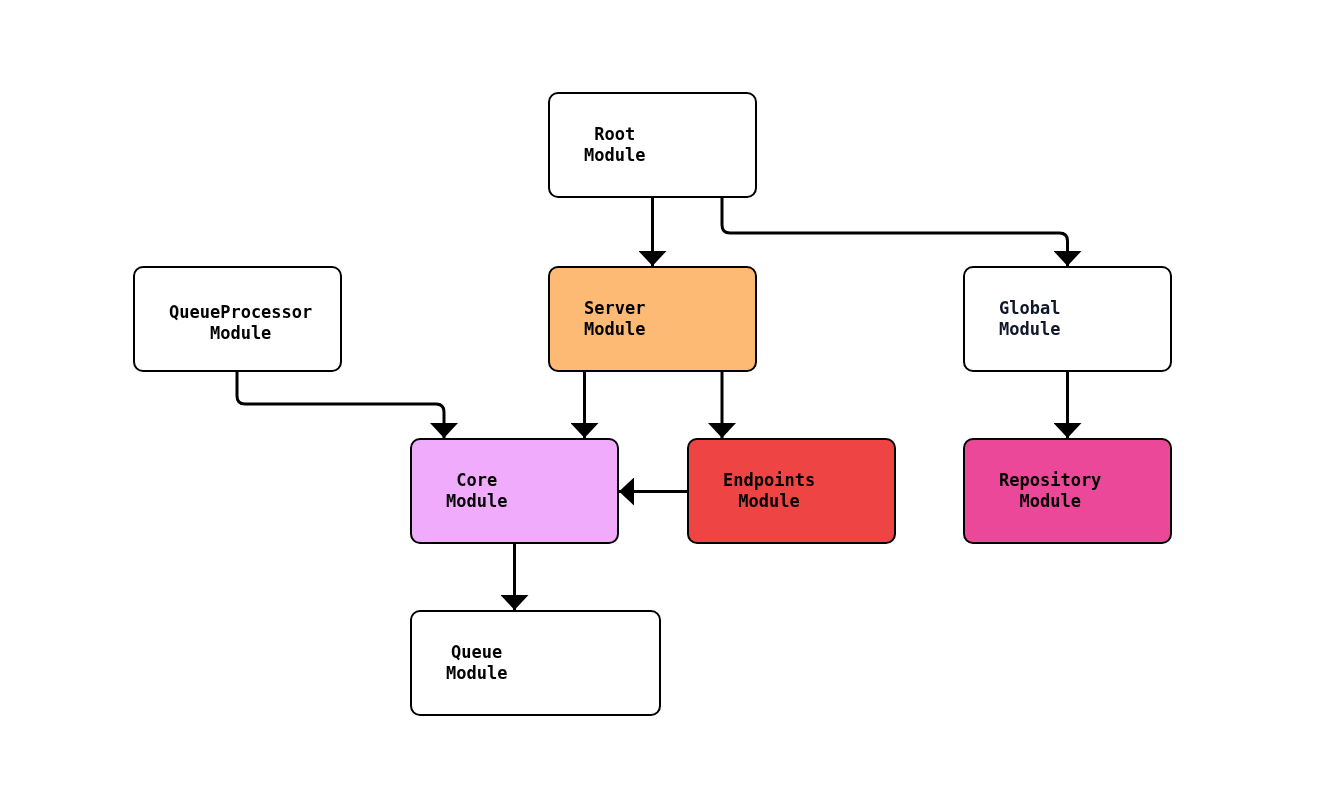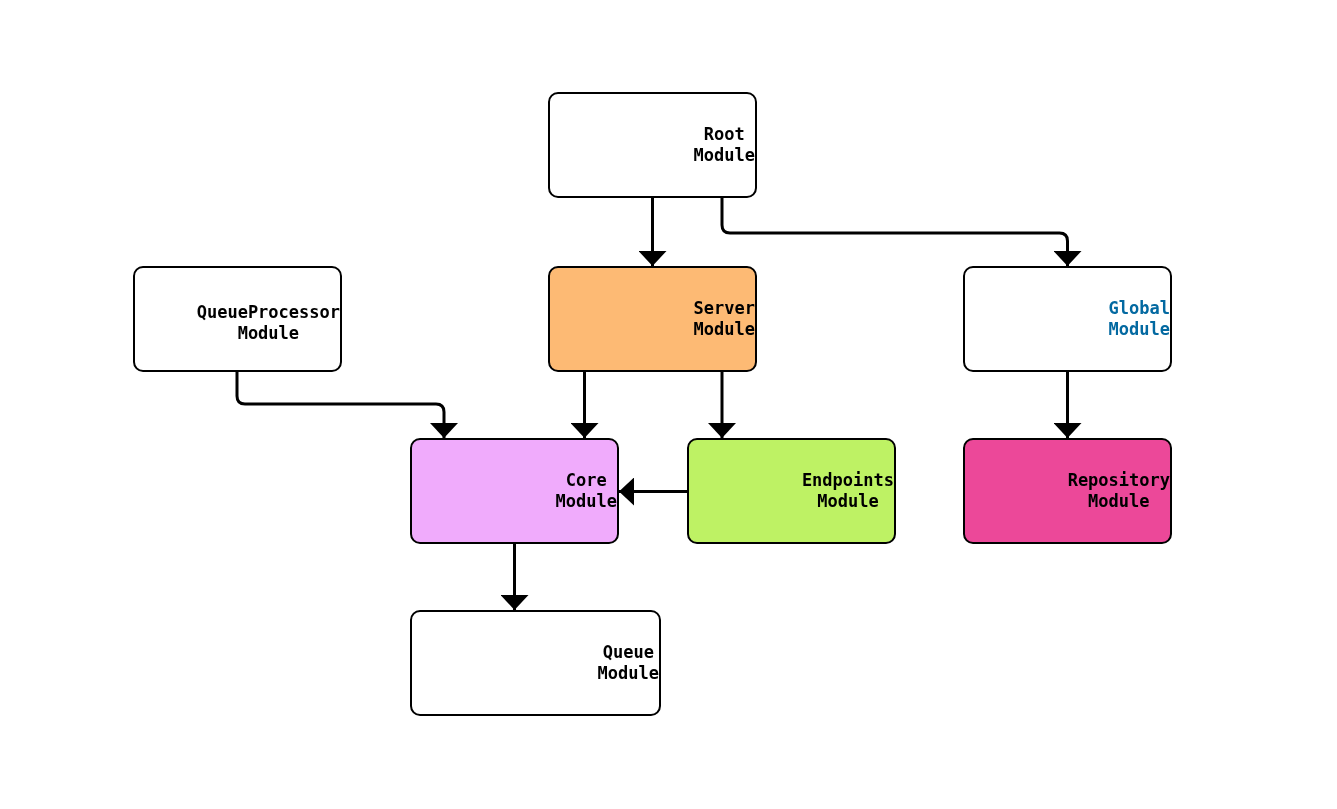--- a/index.html
+++ b/index.html
@@ -28,21 +28,22 @@
     stroke-width: 3;
   }
   .node {
     position: absolute;
     box-sizing: border-box;
     background: #ffffff;
     border: 2.5px solid #000000;
     border-radius: 10px;
     display: flex;
     align-items: center;
-    justify-content: flex-end;
+    justify-content: flex-start;
+    padding-left: 34px;
   }
   .node-label {
     text-align: center;
     font-weight: bold;
     font-size: 17px;
     line-height: 21px;
     color: #000000;
     white-space: pre-line;
   }
 </style>
@@ -73,28 +74,28 @@
     </div>
     <div class="node" style="left: 133px; top: 266px; width: 209px; height: 106px; background: rgb(255, 255, 255); border-color: rgb(0, 0, 0);">
       <div class="node-label" style="color: rgb(0, 0, 0); margin-top: 8px;">QueueProcessor
 Module</div>
     </div>
     <div class="node" style="left: 548px; top: 266px; width: 209px; height: 106px; background: #fdba74; border-color: rgb(0, 0, 0);">
       <div class="node-label" style="color: rgb(0, 0, 0);">Server
 Module</div>
     </div>
     <div class="node" style="left: 963px; top: 266px; width: 209px; height: 106px; background: rgb(255, 255, 255); border-color: rgb(0, 0, 0);">
-      <div class="node-label" style="color: #0369a1;">Global
+      <div class="node-label" style="color: #0f172a;">Global
 Module</div>
     </div>
     <div class="node" style="left: 410px; top: 438px; width: 209px; height: 106px; background: #f0abfc; border-color: rgb(0, 0, 0);">
       <div class="node-label" style="color: rgb(0, 0, 0);">Core
 Module</div>
     </div>
-    <div class="node" style="left: 687px; top: 438px; width: 209px; height: 106px; background: #bef264; border-color: rgb(0, 0, 0);">
+    <div class="node" style="left: 687px; top: 438px; width: 209px; height: 106px; background: #ef4444; border-color: rgb(0, 0, 0);">
       <div class="node-label" style="color: rgb(0, 0, 0);">Endpoints
 Module</div>
     </div>
     <div class="node" style="left: 963px; top: 438px; width: 209px; height: 106px; background: #ec4899; border-color: rgb(0, 0, 0);">
       <div class="node-label" style="color: rgb(0, 0, 0);">Repository
 Module</div>
     </div>
     <div class="node" style="left: 410px; top: 610px; width: 251px; height: 106px; background: rgb(255, 255, 255); border-color: rgb(0, 0, 0);">
       <div class="node-label" style="color: rgb(0, 0, 0);">Queue
 Module</div>

